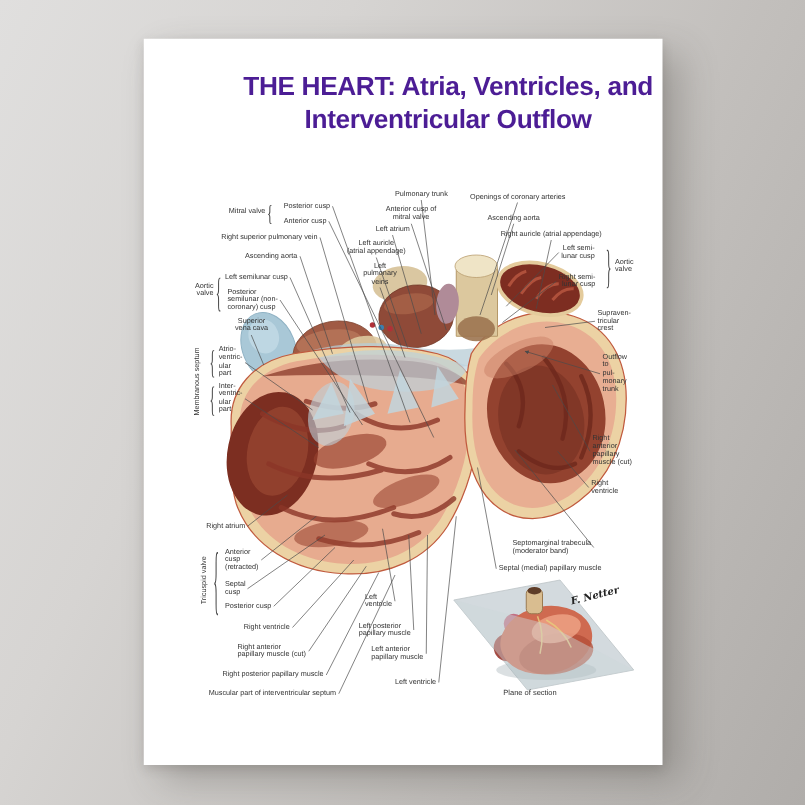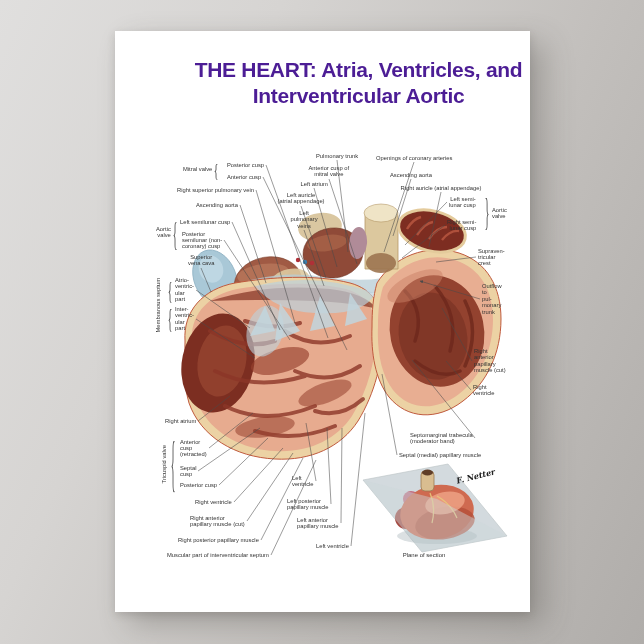--- a/index.html
+++ b/index.html
@@ -39,21 +39,21 @@
     position:absolute;top:521px;font-size:6px;color:#333;transform:translateX(-50%);
   }
 </style>
 </head>
 <body>
 
 <div class="poster">
 
   <div class="title">
     <div>THE HEART: Atria, Ventricles, and</div>
-    <div>Interventricular Aortic</div>
+    <div>Interventricular Outflow</div>
   </div>
 
   <svg class="art" viewBox="0 0 415 581">
     <defs>
       <marker id="arrowhead" markerWidth="7" markerHeight="7" refX="5.5" refY="3" orient="auto">
         <path d="M0,0 L6,3 L0,6 Z" fill="#4a4a4a"></path>
       </marker>
     </defs>
 
     <g>

